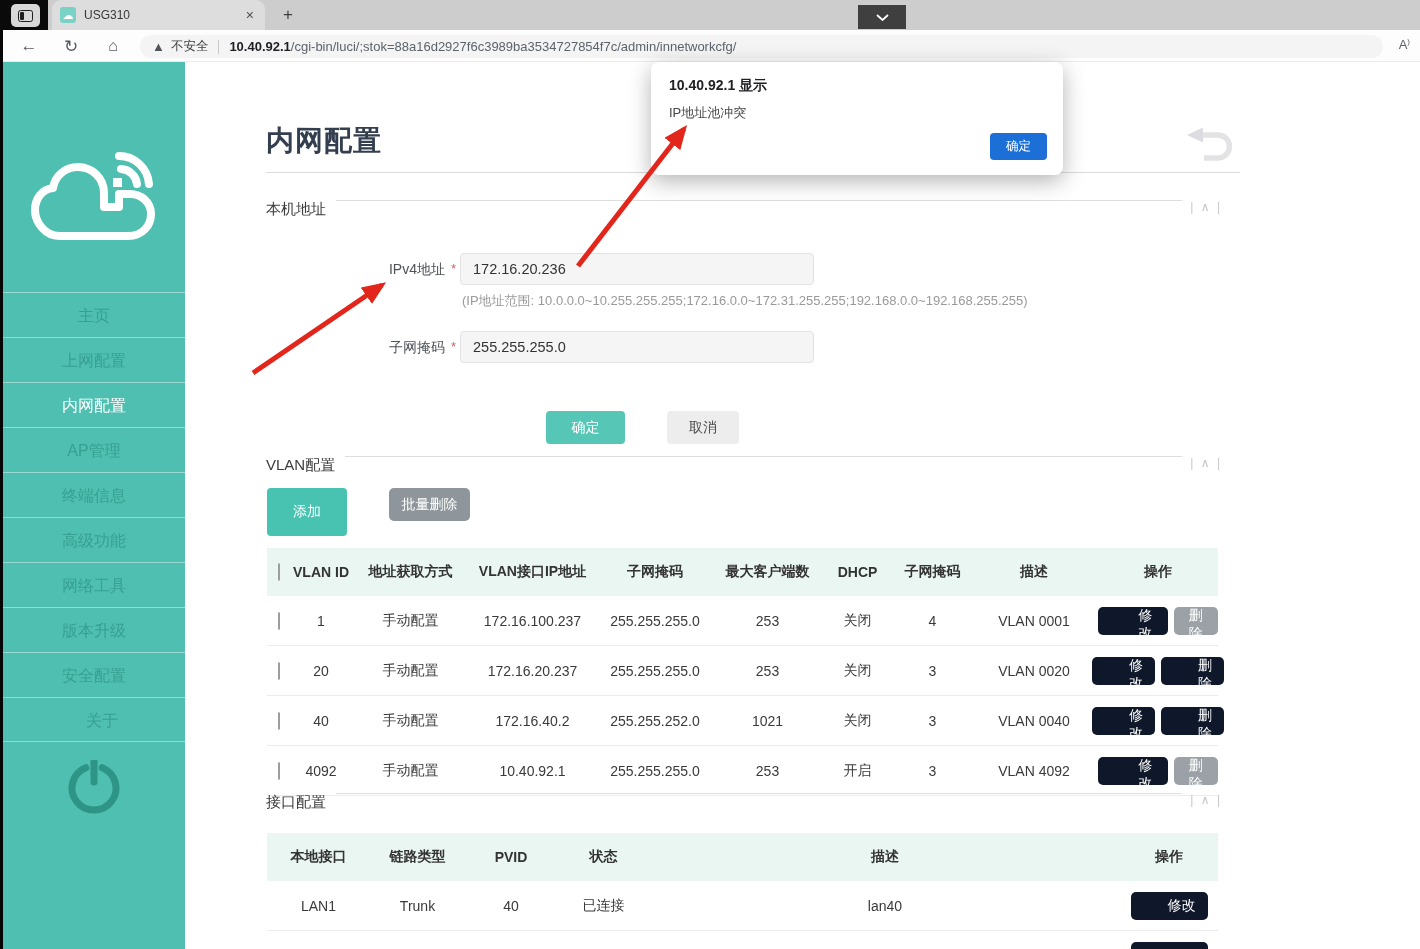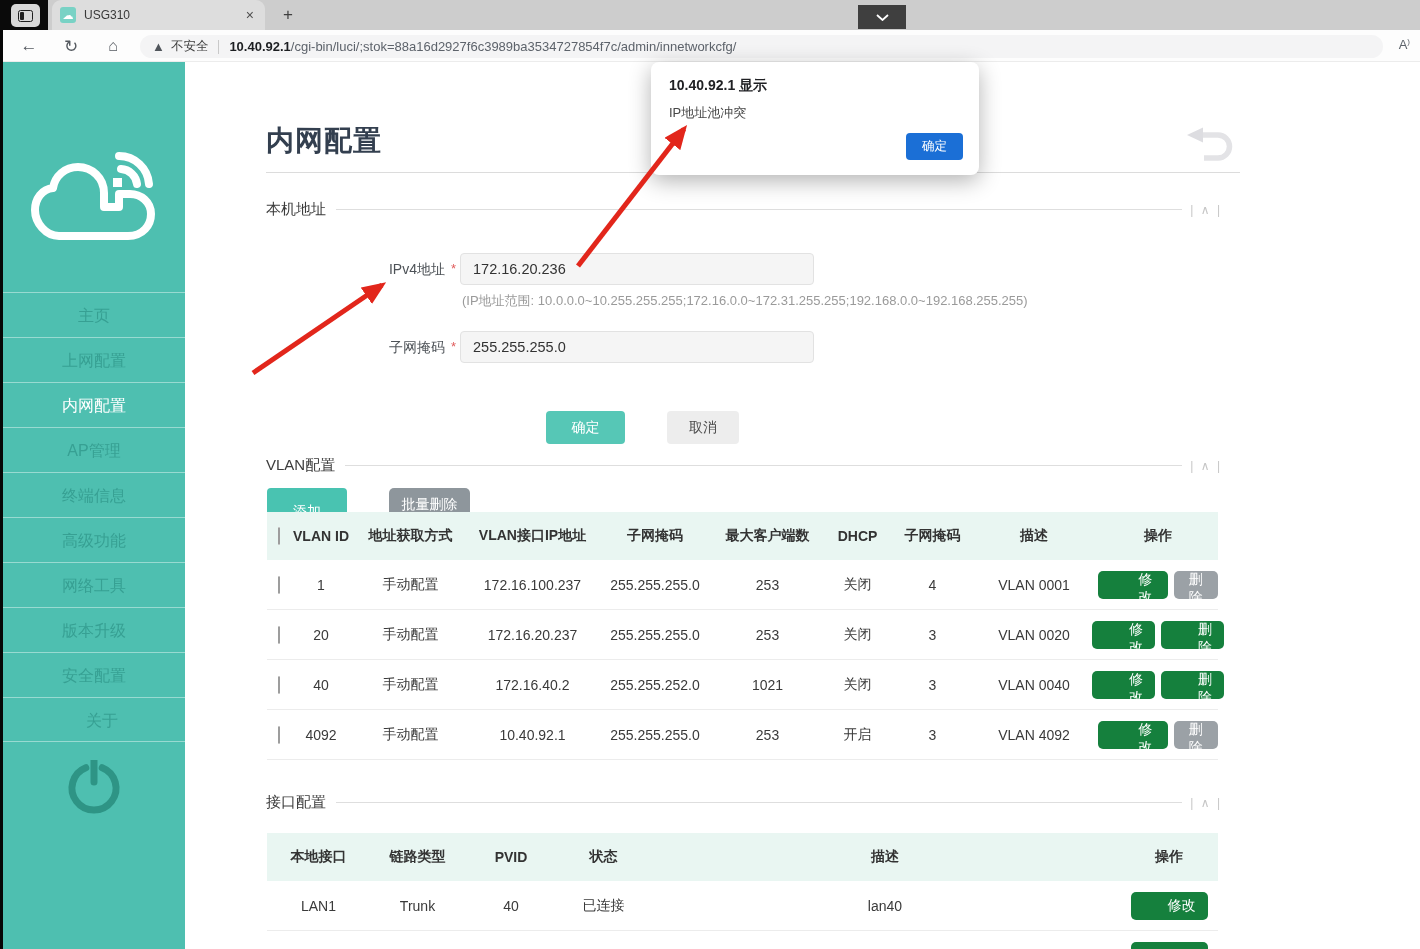--- a/index.html
+++ b/index.html
@@ -41,56 +41,56 @@
   .menu li:last-child { border-bottom:1px solid rgba(255,255,255,.42);padding-left:16px; }
   .menu li.active { color:#ffffff; }
   .power { position:absolute; left:63px; top:698px; width:56px; height:62px; background:none; border:none; cursor:pointer; }
 
   
   .content { position:absolute; left:185px; top:62px; width:1235px; height:887px; background:#fff; }
   .page-title { position:absolute; left:81px; top:60px; font-size:28px; color:#333f4f; letter-spacing:1px; }
   .title-line { position:absolute; left:81px; top:110px; width:974px; height:1px; background:#dcdcdc; }
   .return-ic { position:absolute; left:998px; top:64px; cursor:pointer; }
 
-  .sec { position:absolute; left:81px; width:956px; display:flex; align-items:center; }
+  .sec { position:absolute; left:81px; width:956px; display:flex; }
   .sec-name { font-size:15px; color:#3c3c3c; white-space:nowrap; margin-right:10px; }
   .sec-line { flex:1; height:1px; background:#dedede; }
   .collapse { margin-left:8px; font-size:12px; color:#c6c6c6; white-space:nowrap; cursor:pointer; letter-spacing:2px; }
   .sec1 { top:138px; } .sec2 { top:394px; } .sec3 { top:731px; }
 
   .f-label { position:absolute; left:81px; width:179px; text-align:right; font-size:14px; color:#4d5257; line-height:32px; }
   .f-star { position:absolute; left:266px; width:10px; color:#e05c5c; font-size:13px; line-height:32px; }
   .f-input { position:absolute; left:275px; width:354px; height:32px; background:#f5f5f5; border:1px solid #e2e2e2; border-radius:4px; font-size:14.5px; color:#333; padding:0 12px; line-height:30px; font-family:"Liberation Sans","DejaVu Sans",sans-serif; }
   .row-ip { top:191px; } .row-mask { top:269px; }
   .hint { position:absolute; left:277px; top:230px; font-size:13px; color:#9a9a9a; }
 
   .btn { border:none; border-radius:4px; font-size:14px; cursor:pointer; font-family:inherit; }
   .btn-ok { position:absolute; left:361px; top:349px; width:79px; height:33px; background:#56c7b6; color:#fff; }
   .btn-cancel { position:absolute; left:482px; top:349px; width:72px; height:33px; background:#ededed; color:#4a4a4a; }
   .btn-add { position:absolute; left:82px; top:426px; width:80px; height:48px; background:#49c3b1; color:#fff; }
   .btn-batch { position:absolute; left:204px; top:426px; width:81px; height:33px; background:#8e969c; color:#fff; border-radius:5px; }
 
   
   .tbl { position:absolute; left:82px; width:951px; }
-  .vlan-tbl { top:450px; } .iface-tbl { top:771px; }
+  .vlan-tbl { top:486px; } .iface-tbl { top:771px; }
   .t-row { display:grid; align-items:center; }
   .vlan-cols { grid-template-columns:24px 60px 119px 125px 120px 105px 75px 75px 128px 120px; }
   .iface-cols { grid-template-columns:103px 95px 92px 93px 470px 98px; }
   .t-head { height:48px; background:#e9f6f2; font-weight:bold; }
   .t-body { height:50px; border-bottom:1px solid #ececec; background:#fff; }
   .t-cell { text-align:center; font-size:14px; color:#3a3a3a; }
   .t-head .t-cell { color:#333; }
   .cb { width:13px; height:13px; border:1px solid #9d9d9d; border-radius:2px; background:#fff; margin:0 auto; cursor:pointer; }
   .ops { display:flex; justify-content:center; gap:6px; }
   .chip { height:28px; padding:0 12px; border:none; border-radius:5px; color:#fff; font-size:14px; cursor:pointer; font-family:inherit; }
-  .chip.teal { background:#15803d;padding-left:37px; }
+  .chip.teal { background:#0f172a;padding-left:37px; }
   .chip.gray { background:#9ba1a6; }
 
   
-  .dialog { position:absolute; left:651px; top:62px; width:328px; height:113px; background:#fff; border-radius:8px; box-shadow:0 6px 22px rgba(0,0,0,.3); z-index:50; }
+  .dialog { position:absolute; left:651px; top:62px; width:412px; height:113px; background:#fff; border-radius:8px; box-shadow:0 6px 22px rgba(0,0,0,.3); z-index:50; }
   .dlg-title { position:absolute; left:18px; top:15px; font-size:14px; font-weight:bold; color:#202124; }
   .dlg-msg { position:absolute; left:18px; top:42px; font-size:13px; color:#474747; }
   .dlg-ok { position:absolute; right:16px; bottom:15px; width:57px; height:27px; background:#1b6fd6; color:#fff; border:none; border-radius:4px; font-size:12.5px; cursor:pointer; font-family:inherit; }
 
   .arrows { position:absolute; left:0; top:0; width:1420px; height:949px; z-index:60; pointer-events:none; }
 </style>
 </head>
 <body>
 
 <div class="screen">

